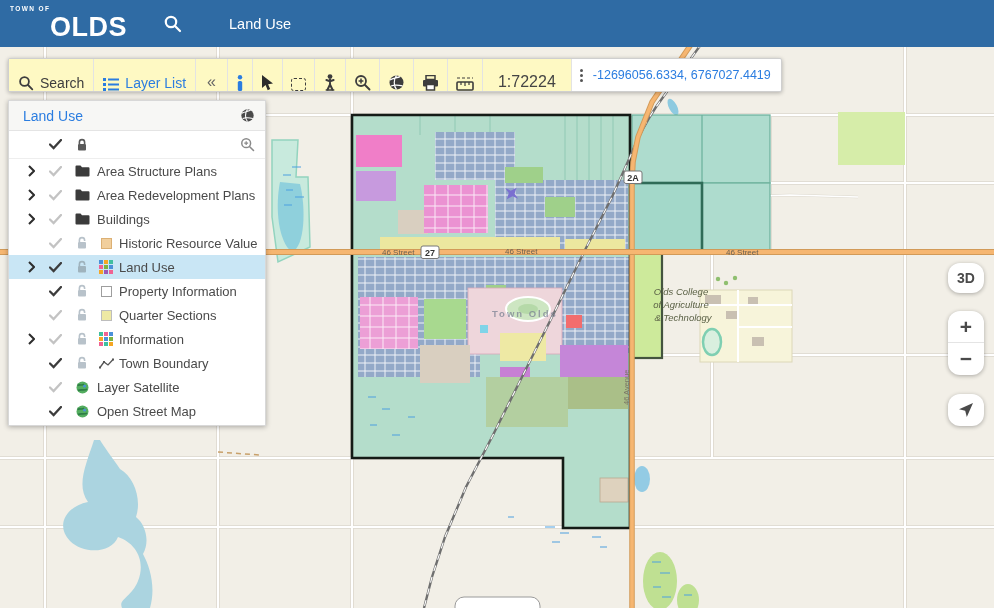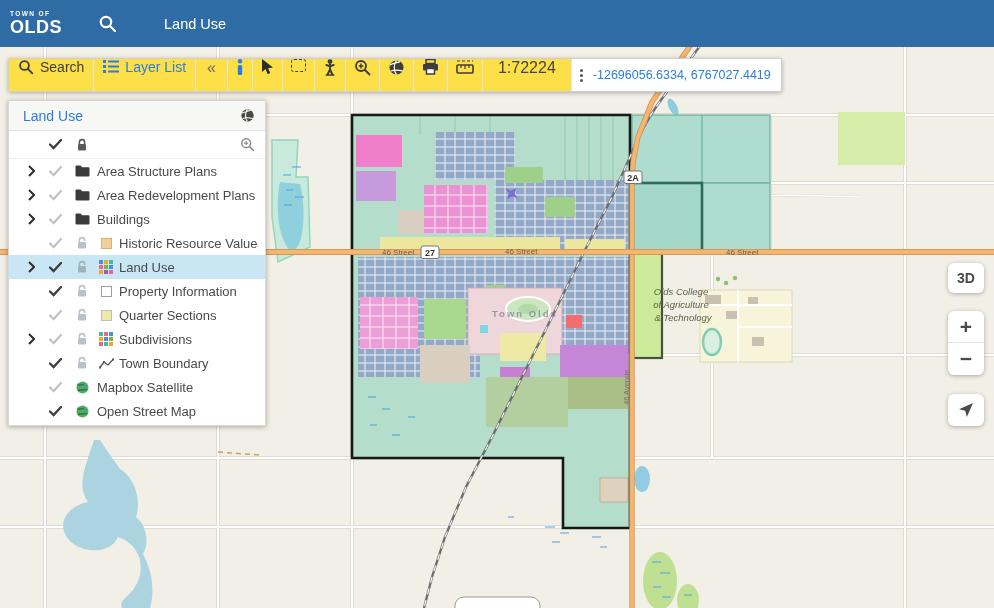--- a/index.html
+++ b/index.html
@@ -3,33 +3,33 @@
 <meta charset="utf-8">
 <style>
   * { margin:0; padding:0; box-sizing:border-box; }
   html,body { width:994px; height:608px; overflow:hidden; font-family:"Liberation Sans", sans-serif; background:#f2efe7; }
   body { position:relative; }
 
   
   .navbar { position:absolute; top:0; left:0; width:994px; height:47px; background:#2f6ba4; display:flex; align-items:center; z-index:50; }
   .logo { margin-left:10px; color:#fff; line-height:1; cursor:pointer; }
   .logo .sub { font-size:6.5px; letter-spacing:1.4px; font-weight:bold; display:block; margin-bottom:1px; }
-  .logo .main { font-size:18px; font-weight:900; letter-spacing:.5px; display:block; }
+  .logo .main { font-size:27px; font-weight:900; letter-spacing:.5px; display:block;margin-left:40px; }
   .nav-search { margin-left:28px; width:34px; height:34px; display:flex; align-items:center; justify-content:center; cursor:pointer; }
   .nav-links { display:flex; margin-left:26px; }
   .nav-link { color:#fff; font-size:14.5px; padding:14px 14px; cursor:pointer; }
 
   
   #map { position:absolute; top:47px; left:0; width:994px; height:561px; }
   #map svg { display:block; }
   svg text { user-select:none; }
 
   
   .toolbar { position:absolute; top:58px; left:8px; height:34px; display:flex; align-items:stretch; background:#fff; border:1px solid #cfcfcf; border-radius:2px; box-shadow:0 1px 4px rgba(0,0,0,.28); z-index:60; }
-  .tbtn { display:flex; align-items:flex-start; justify-content:center; padding:0 9px; border-right:1px solid #e3e3e3; cursor:pointer; color:#3d3d3d; font-size:14px; white-space:nowrap; background:#fde047; }
+  .tbtn { display:flex; align-items:flex-end; justify-content:center; padding:0 9px; border-right:1px solid #e3e3e3; cursor:pointer; color:#3d3d3d; font-size:14px; white-space:nowrap; background:#fef9c3; }
   .tbtn:last-child { border-right:none; }
   .tbtn .lab { margin-left:6px; }
   .tbtn.blue { color:#2b7de0; }
   .tbtn.narrow { padding:0 8px; }
   .guillemet { font-size:16px; color:#666; padding:0 3px; }
   .scale-txt { font-size:16px; color:#444; padding:0 6px; }
   .coords-seg { display:flex; align-items:center;justify-content:center; }
   .kebab { display:flex; flex-direction:column; justify-content:center; gap:2px; padding:0 4px 0 8px; cursor:pointer; }
   .kebab i { width:3px; height:3px; background:#555; border-radius:50%; display:block; }
   .coords { color:#2b7de0; font-size:12.5px; padding:0 10px 0 6px; }
@@ -49,21 +49,21 @@
   .slot-4    { width:22px; display:flex; align-items:center; justify-content:center; }
   .lbl { font-size:13px; color:#4a4a4a; margin-left:2px; white-space:nowrap; }
   .sw { width:11px; height:11px; display:inline-block; }
   .sw.tan { background:#f1cf9d; border:1px solid #dcb074; }
   .sw.outline { background:#fff; border:1px solid #9e9e9e; }
   .sw.yellow { background:#eee9a4; border:1px solid #bdbdbd; }
   .gridicon { display:grid; grid-template-columns:repeat(3,4px); grid-template-rows:repeat(3,4px); gap:1px; }
   .gridicon i { display:block; }
 
   
-  .rc { position:absolute; right:10px; width:36px; background:#fff; border-radius:6px; box-shadow:0 1px 4px rgba(0,0,0,.3); z-index:40; text-align:center; }
+  .rc { position:absolute; right:10px; width:36px; background:#fff; border-radius:12px; box-shadow:0 1px 4px rgba(0,0,0,.3); z-index:40; text-align:center; }
   .rc-btn { height:32px; display:flex; align-items:center; justify-content:center; font-size:17px; color:#4a4a4a; cursor:pointer; }
   #btn-3d { top:263px; }
   #btn-3d .rc-btn { font-size:14px; font-weight:bold; height:30px;}
   #zoom-group { top:311px; }
   #zoom-group .rc-btn { font-size:21px; font-weight:bold; }
   #zoom-group .rc-btn:first-child { border-bottom:1px solid #e4e4e4; }
   #btn-locate { top:394px; }
 </style>
 </head>
 <body>
@@ -548,21 +548,21 @@
             <i style="background:#f06292"></i>
             <i style="background:#4a90d9"></i>
             <i style="background:#f5a623"></i>
             <i style="background:#4a90d9"></i>
             <i style="background:#7cb342"></i>
             <i style="background:#f06292"></i>
             <i style="background:#3fbf9f"></i>
             <i style="background:#f5a623"></i>
           </span>
         </span>
-      <span class="lbl">Subdivisions</span>
+      <span class="lbl">Information</span>
     </div>
 
     <div class="lrow">
       <span class="slot-chev"></span>
       <span class="slot-chk">
           <svg width="13" height="11" viewBox="0 0 13 11">
             <path d="M1,5.5 L4.6,9 L12,1" fill="none" stroke="#3c3c3c" stroke-width="2.3" stroke-linecap="round"></path>
           </svg>
         </span>
       <span class="slot-3">
@@ -589,21 +589,21 @@
             <path d="M1,5.5 L4.6,9 L12,1" fill="none" stroke="#c3c3c3" stroke-width="2.3" stroke-linecap="round"></path>
           </svg>
         </span>
       <span class="slot-3">
           <svg width="13" height="13" viewBox="0 0 13 13">
             <circle cx="6.5" cy="6.5" r="6" fill="#53ad5f"></circle>
             <path d="M1.5,4.5 C3.5,3 6,5 8,3.2 M2,9.5 C4.5,8 8,9.8 11,8.2" stroke="#2e7d46" stroke-width="1.6" fill="none"></path>
             <circle cx="8.6" cy="5.2" r="1.4" fill="#4a90d9"></circle>
           </svg>
         </span>
-      <span class="lbl">Mapbox Satellite</span>
+      <span class="lbl">Layer Satellite</span>
     </div>
 
     <div class="lrow">
       <span class="slot-chev"></span>
       <span class="slot-chk">
           <svg width="13" height="11" viewBox="0 0 13 11">
             <path d="M1,5.5 L4.6,9 L12,1" fill="none" stroke="#3c3c3c" stroke-width="2.3" stroke-linecap="round"></path>
           </svg>
         </span>
       <span class="slot-3">

